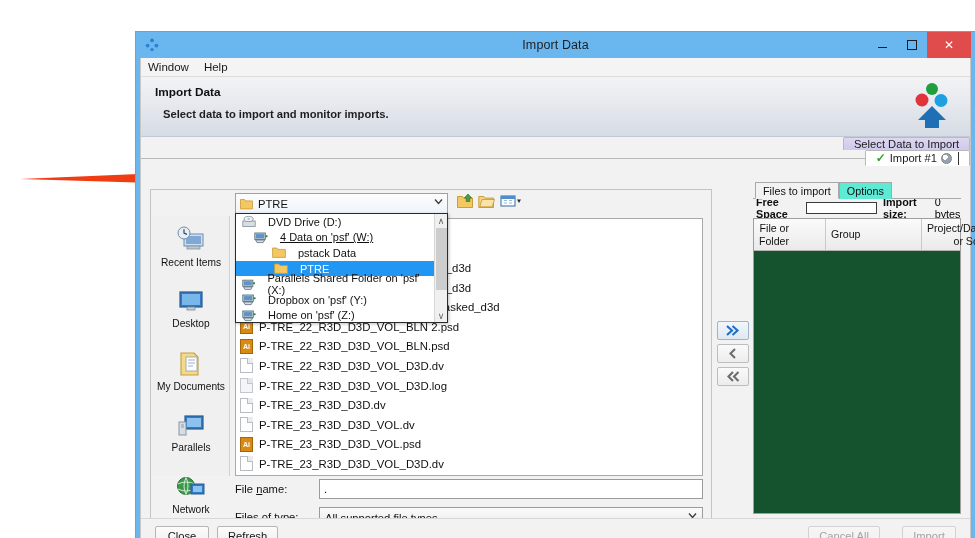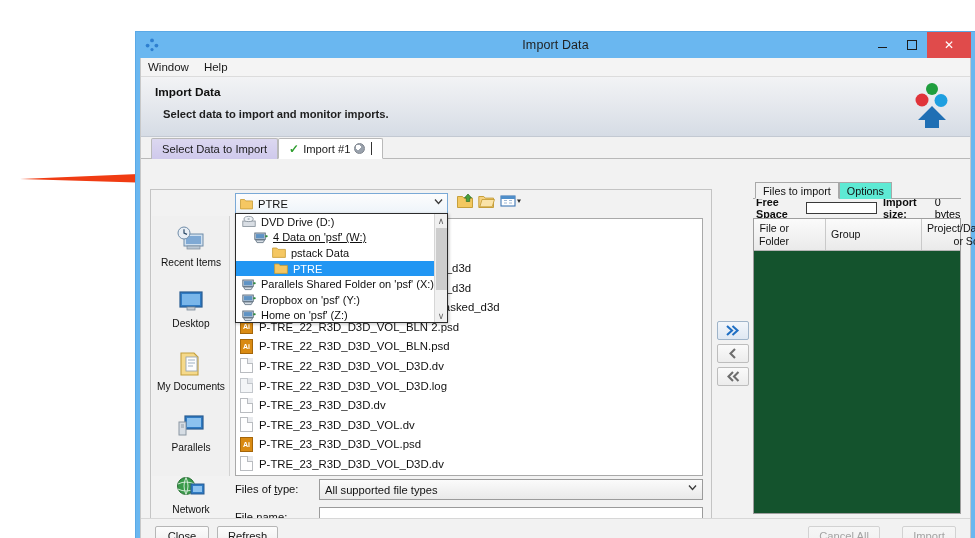--- a/index.html
+++ b/index.html
@@ -46,21 +46,21 @@
   
   #banner { height: 60px; position: relative;
             background: linear-gradient(to bottom, #f2f3f5 0%, #e6e9ee 45%, #d6dce5 100%);
             border-bottom: 1px solid #c3c9d2; }
   #banner .btitle { position: absolute; left: 14px; top: 8px; font-size: 11.8px; font-weight: bold; color: #101010; }
   #banner .bsub { position: absolute; left: 22px; top: 31px; font-size: 11.2px; color: #1e1e1e; font-weight: bold; }
   #omero-logo { position: absolute; right: 16px; top: 4px; width: 44px; height: 48px; }
 
   
   #tabstrip { height: 22px; background: #f2f2f2; position: relative; padding-left: 10px;
-              display: flex; align-items: flex-end; }
+              display: flex; align-items: flex-end; flex-direction: column; }
   #tabstrip:after { content:""; position:absolute; left:0; right:0; bottom:0; height:1px; background:#b9b9b9; }
   .tab { height: 21px; display: flex; align-items: center; gap: 4px; padding: 0 10px;
          font-size: 11.2px; color: #1a1a1a; border: 1px solid #b9b9b9; border-bottom: none;
          position: relative; z-index: 2; background: #f7f7f7; border-radius: 2px 2px 0 0; }
   .tab.selected { background: linear-gradient(to bottom,#dcd8f0,#cfc9ec); }
   .tab.active-plain { background: #ffffff; border-bottom: 1px solid #ffffff; }
   .tab .checkmark { color: #2f9e2f; font-size: 12px; font-weight: bold; }
   .tab .spinner { width: 11px; height: 11px; border-radius: 50%;
                   background: radial-gradient(circle at 35% 35%, #fff 0 30%, #9aa2ad 32% 100%);
                   border: 1px solid #7d838c; display:inline-block; }
@@ -111,21 +111,21 @@
                padding: 0 16px 0 4px; font-size: 11.2px; color: #111; z-index: 40; }
   #pathcombo .chev { position: absolute; right: 4px; top: 4px; }
   #toolbtns { position: absolute; left: 305px; top: 2px; display: flex; align-items: center; gap: 4px; }
   .toolbtn { width: 18px; height: 18px; position: relative; }
 
   
   #dropdown { position: absolute; left: 84px; top: 23px; width: 213px; height: 110px;
               background: #fff; border: 1px solid #2b2b2b; z-index: 50; overflow: hidden;
               box-shadow: 1px 1px 3px rgba(0,0,0,.25); }
   #ddlist { position: absolute; left: 0; top: 0; right: 13px; bottom: 0; }
-  .ddrow { height: 15.6px; display: flex; align-items: center; gap: 5px; font-size: 11px; color: #101010; }
+  .ddrow { height: 15.6px; display: flex; align-items: center; gap: 12px; font-size: 11px; color: #101010; }
   .ddrow.sel { background: #2196f3; color: #fff; }
   #ddscroll { position: absolute; right: 0; top: 0; width: 13px; bottom: 0;
               background: #f0f0f0; border-left: 1px solid #d6d6d6; }
   #ddscroll .arrow { height: 13px; display:flex; align-items:center; justify-content:center;
                      font-size: 9px; color: #666; }
   #ddthumb { position: absolute; left: 1px; top: 14px; width: 11px; height: 62px; background: #cdcdcd; }
 
   
   #transfer { position: absolute; left: 576px; top: 140px; width: 32px; }
   .xbtn { width: 32px; height: 19px; margin-bottom: 4px;
@@ -425,32 +425,32 @@
               </div>
               <div class="frow">
                 <span class="fico doc"></span>
                 <span>P-TRE_23_R3D_D3D_VOL_D3D.dv</span>
               </div>
               <div class="frow"></div>
             </div>
 
           <div id="bottomfields">
             <div class="fieldrow">
+              <span class="flabel">File <span class="u">n</span>ame:</span>
+              <div class="textinput">.</div>
+            </div>
+            <div class="fieldrow">
               <span class="flabel">Files of <span class="u">t</span>ype:</span>
               <div class="combobox">
                 <span>All supported file types</span>
                 <svg class="chev" width="9" height="7" viewBox="0 0 9 7">
                   <path d="M1 1.5 L4.5 5.5 L8 1.5" fill="none" stroke="#3a3a3a" stroke-width="1.3"></path>
                 </svg>
               </div>
             </div>
-            <div class="fieldrow">
-              <span class="flabel">File <span class="u">n</span>ame:</span>
-              <div class="textinput">.</div>
-            </div>
           </div>
         </div>
 
         <div id="transfer">
           <div class="xbtn primary">
             <svg width="14" height="11" viewBox="0 0 14 11">
               <path d="M1 1 L6 5.5 L1 10" fill="none" stroke="#1f6fc4" stroke-width="2.1"></path>
               <path d="M6.5 1 L11.5 5.5 L6.5 10" fill="none" stroke="#1f6fc4" stroke-width="2.1"></path>
             </svg>
           </div>

